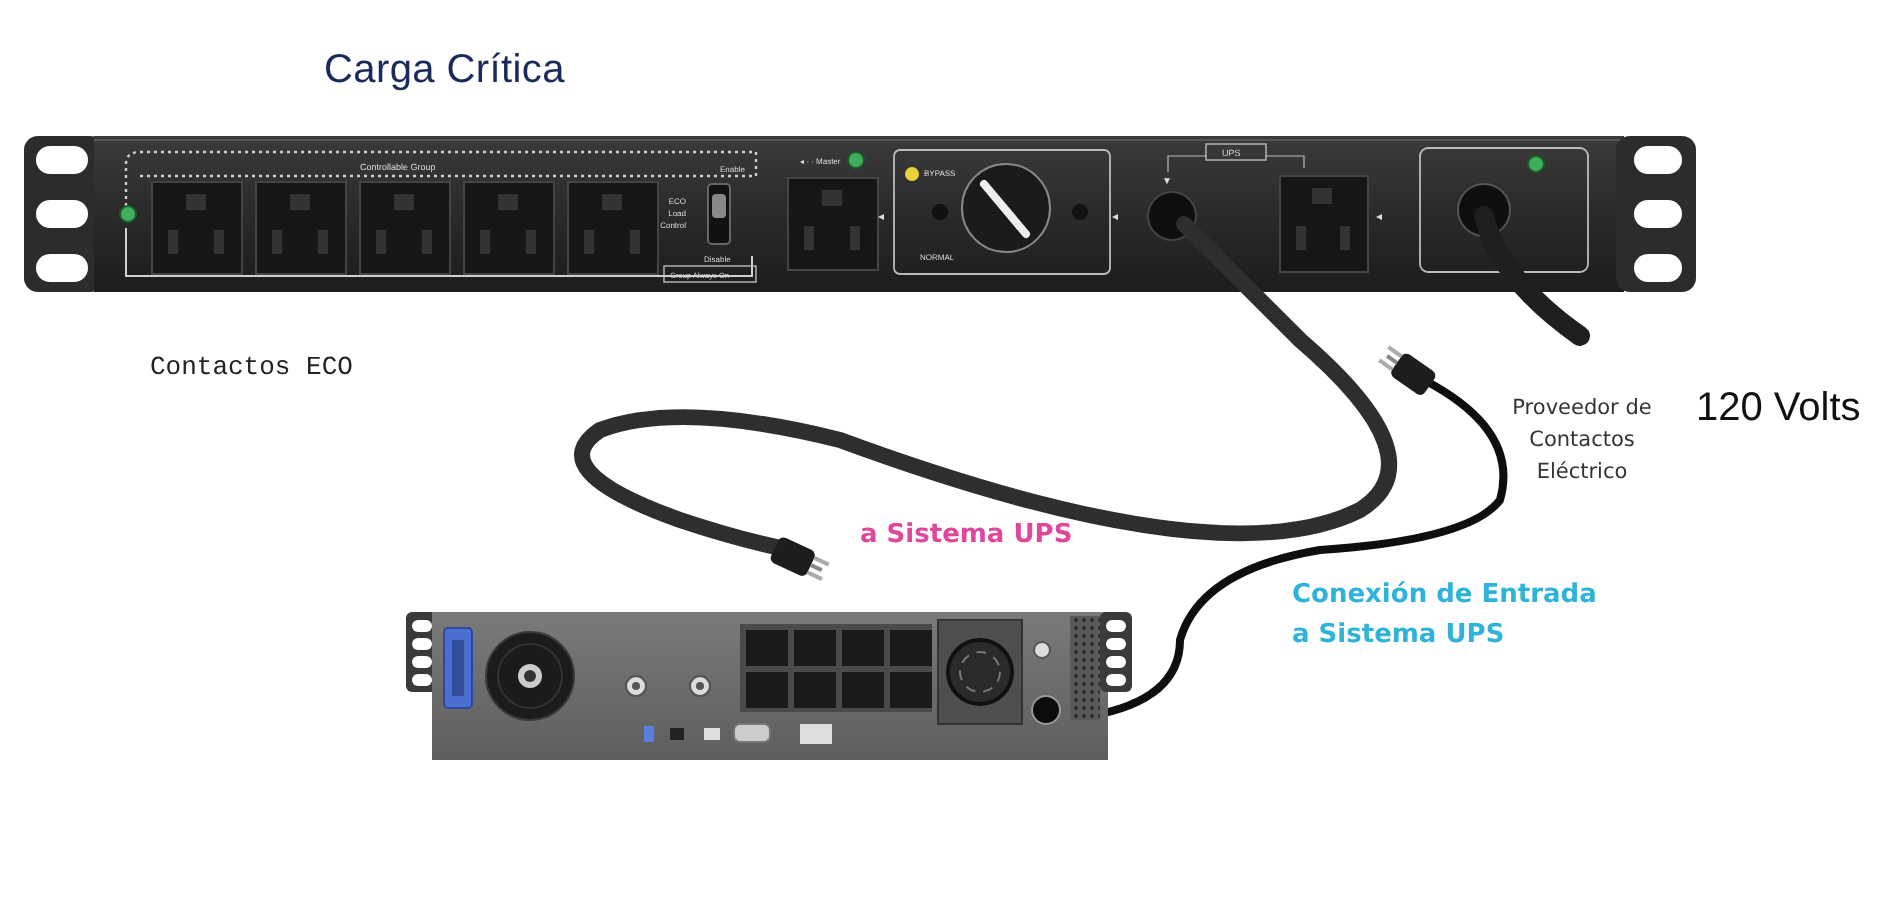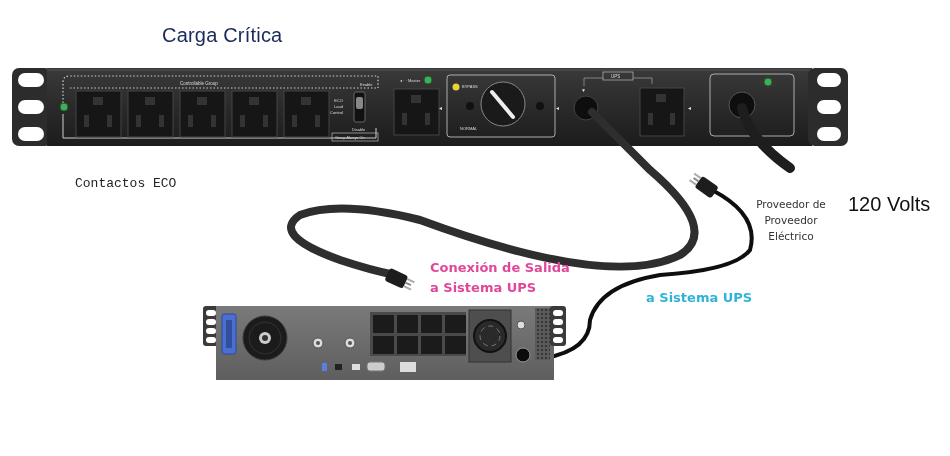--- a/index.html
+++ b/index.html
@@ -217,26 +217,26 @@
     <circle cx="523" cy="355" r="7" fill="#0c0c0c" stroke="#999"></circle>
 
     <rect x="535" y="308" width="15" height="52" fill="url(#mesh)"></rect>
   </g>
 </svg>
 
 <div class="abs label-eco">Contactos ECO</div>
 
 <div class="abs label-prov">
   <div>Proveedor de</div>
-  <div>Proveedor</div>
+  <div>Contactos</div>
   <div>Eléctrico</div>
 </div>
 
 <div class="abs label-volts">120 Volts</div>
 
 <div class="abs label-salida">
-  <div>Conexión de Salida</div>
   <div>a Sistema UPS</div>
 </div>
 
 <div class="abs label-entrada">
+  <div>Conexión de Entrada</div>
   <div>a Sistema UPS</div>
 </div>
 
 </body></html>

